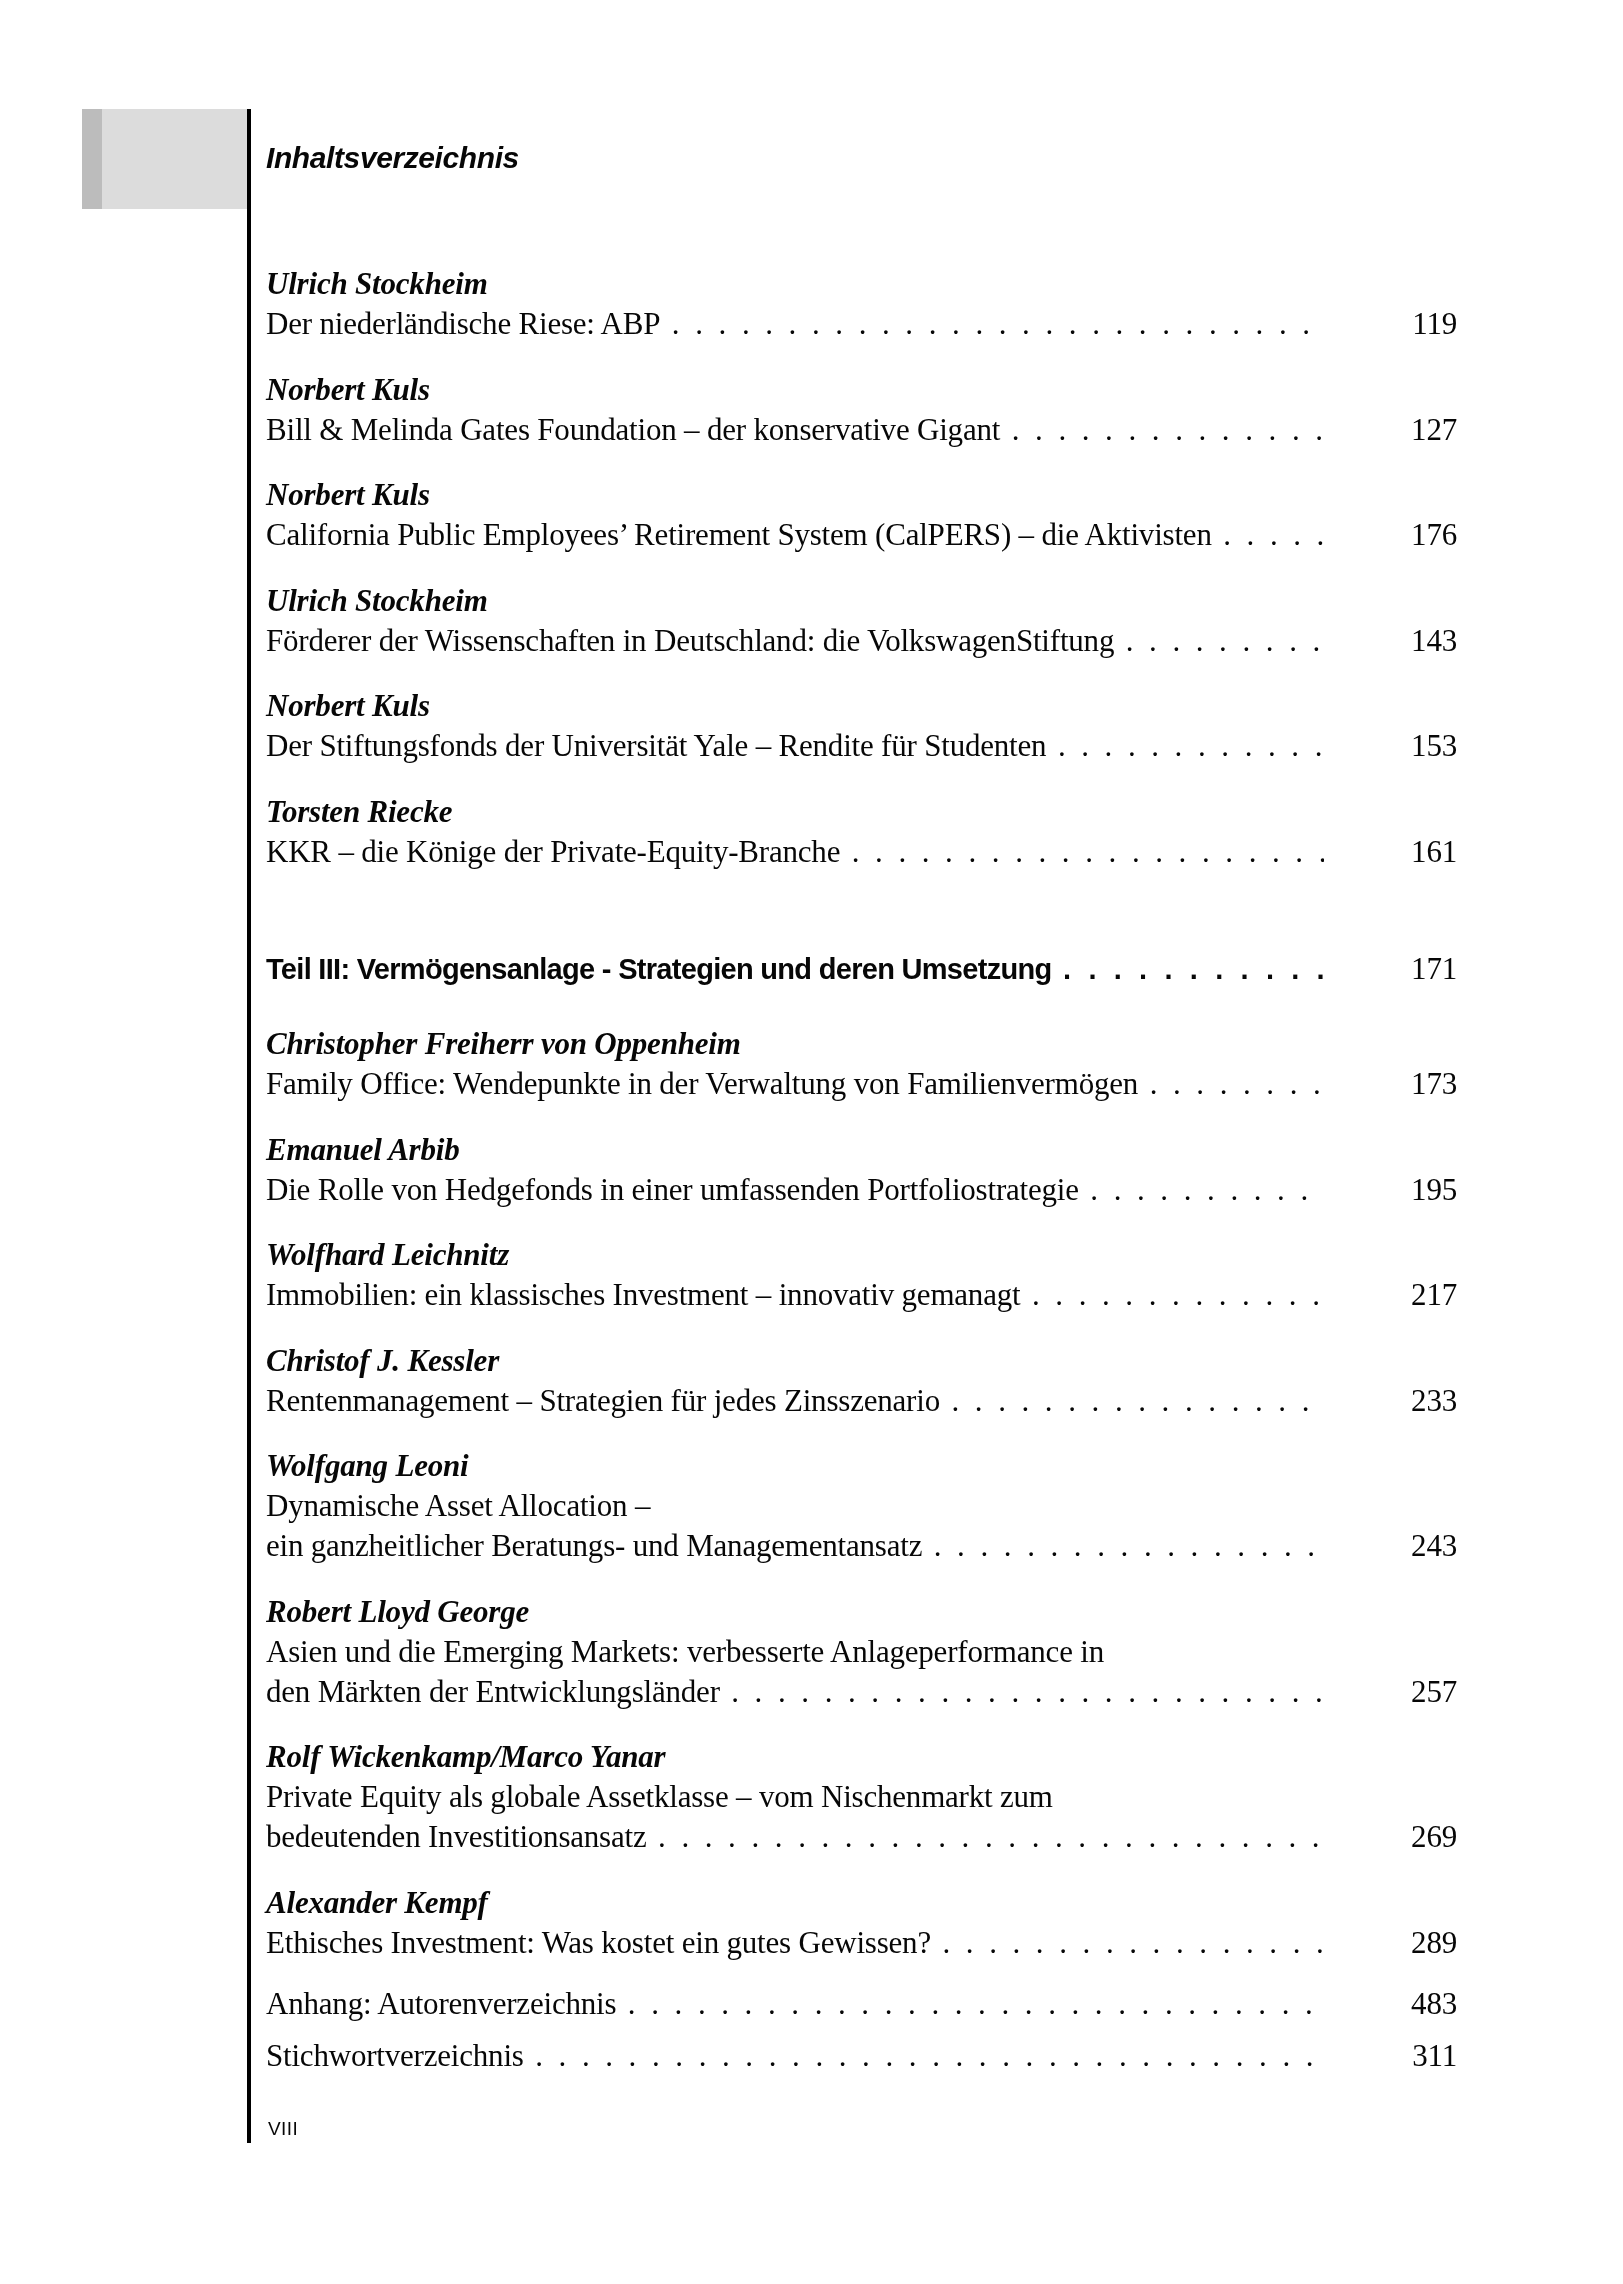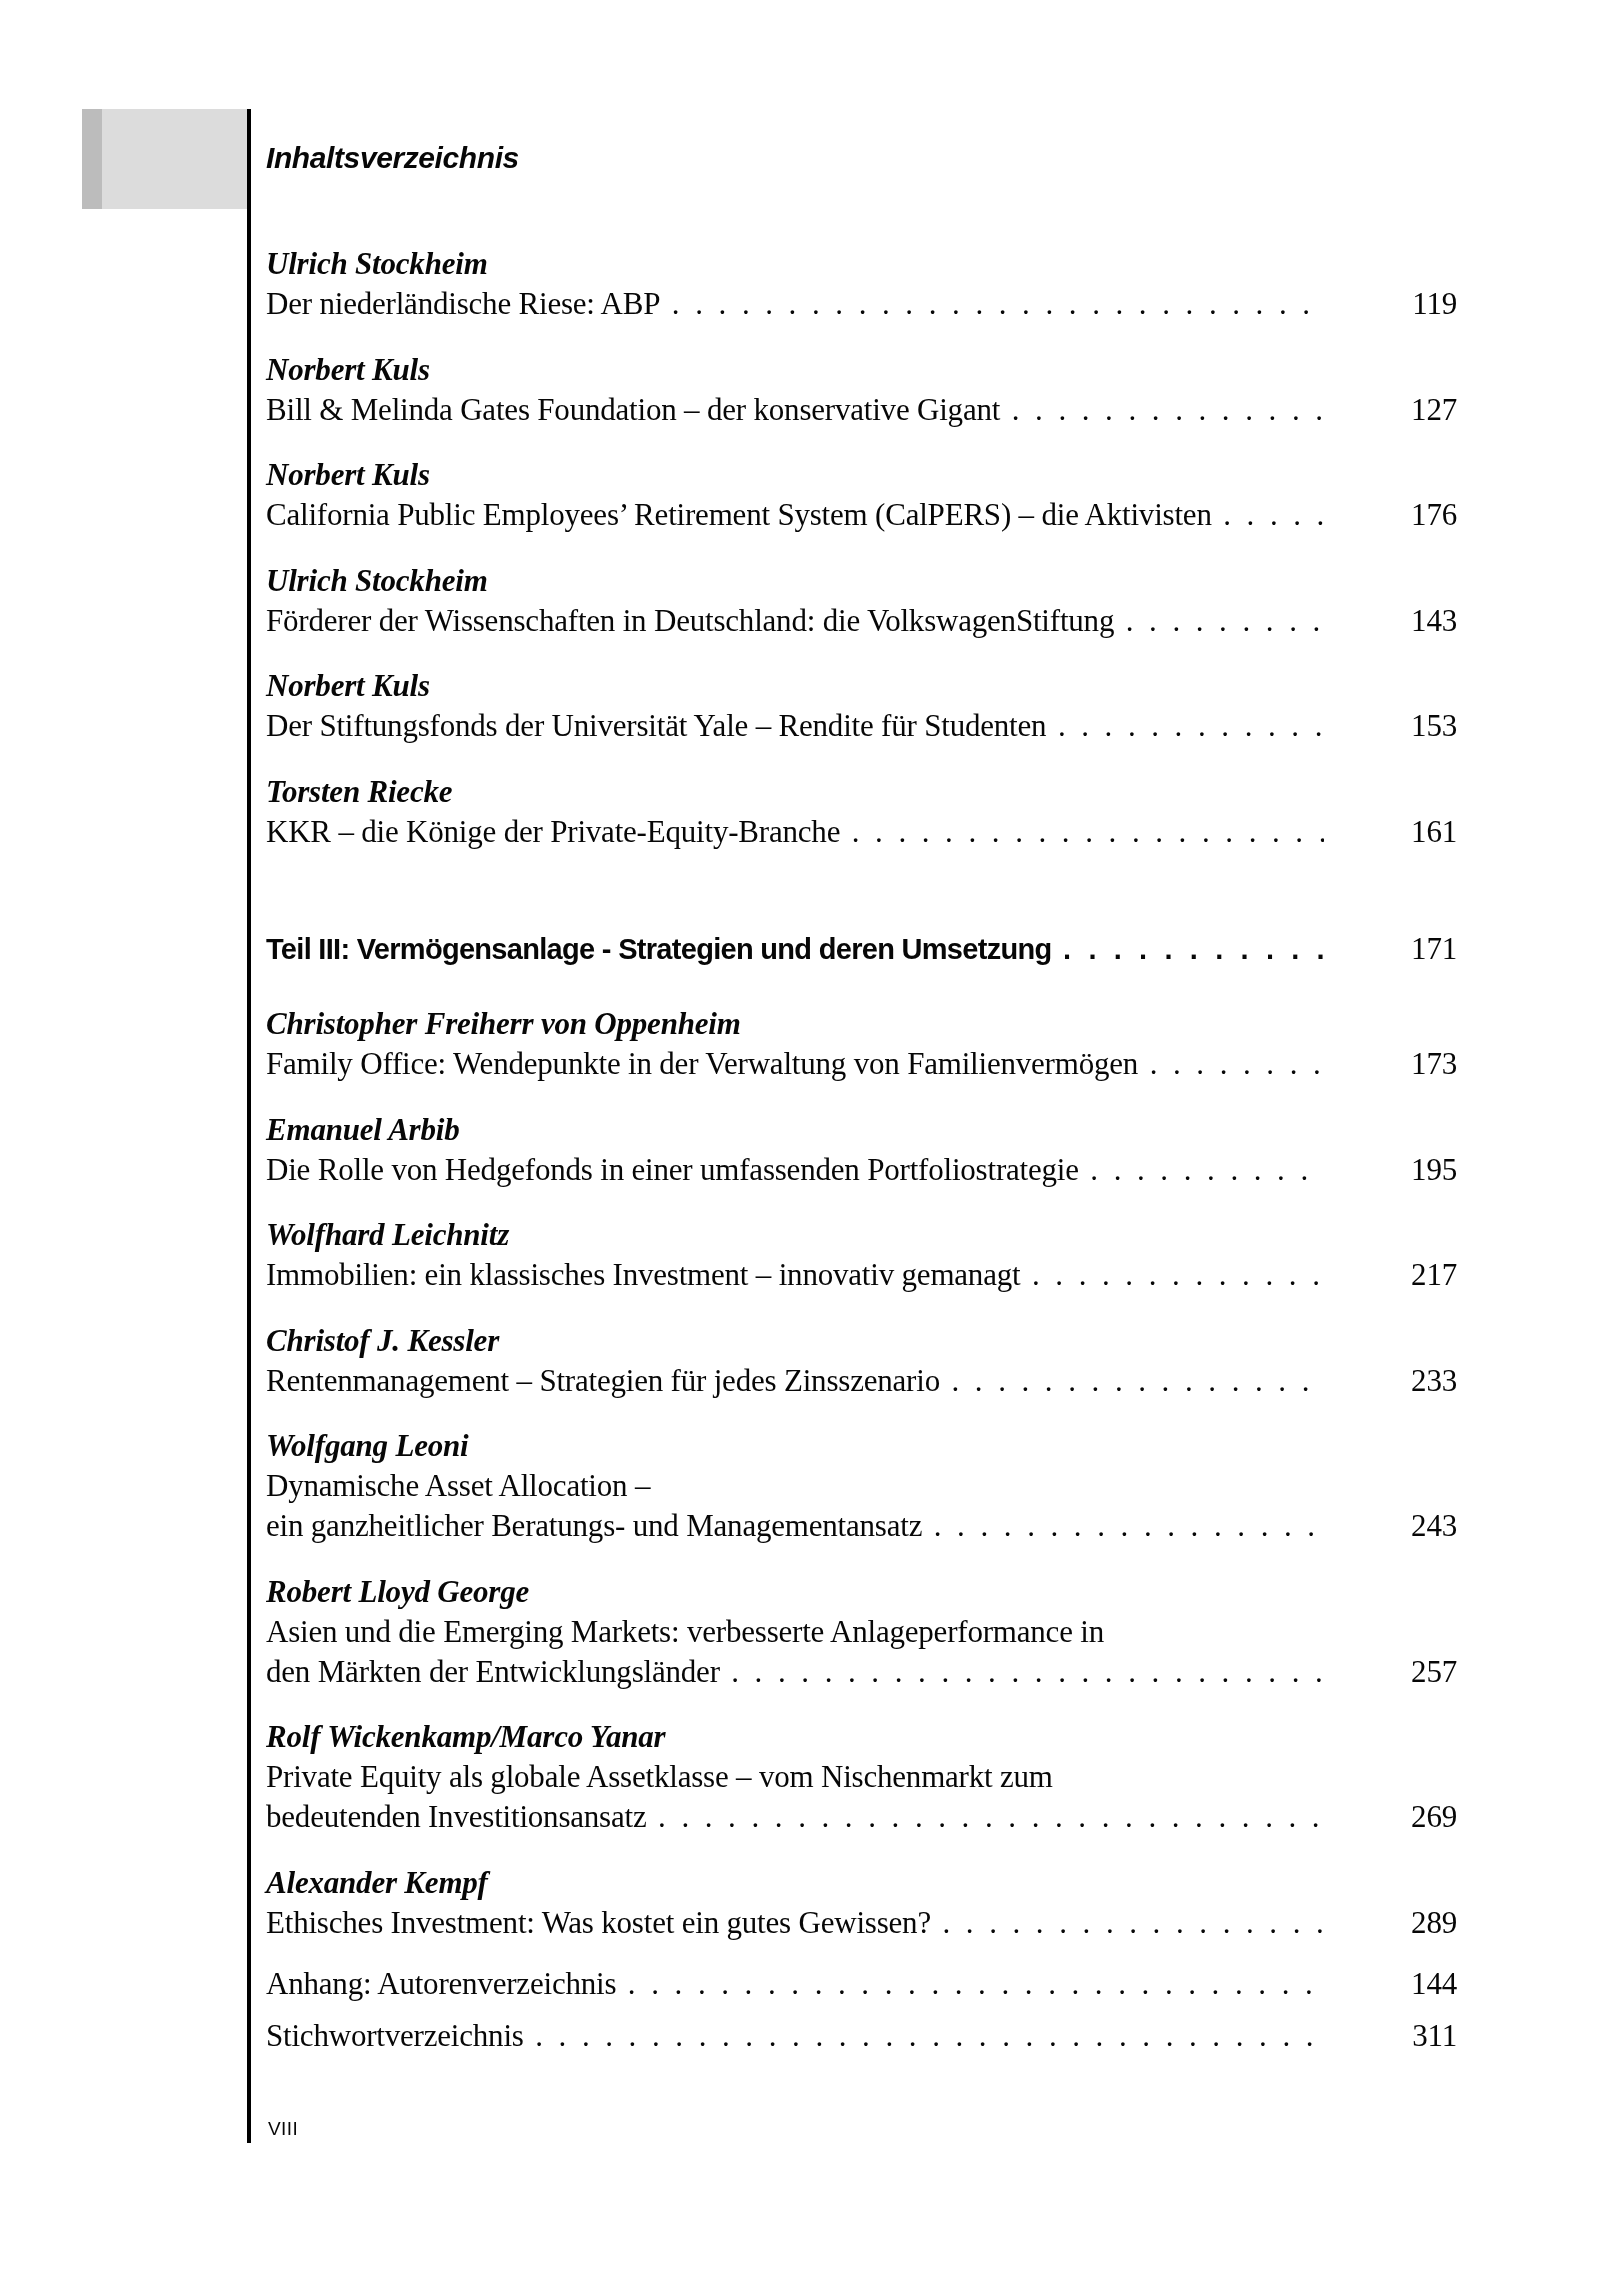--- a/index.html
+++ b/index.html
@@ -32,21 +32,21 @@
   .doc-header {
     position:absolute; left:266px; top:105px;
     font-family:"Liberation Sans", sans-serif;
     font-style:italic; font-weight:600;
     font-size:30px; line-height:33px;
     letter-spacing:-0.4px;
     margin-top:36px;
   }
   
   .toc {
-    position:absolute; left:266px; top:244px;
+    position:absolute; left:266px; top:264px;
     width:1191px;
     display:flex; flex-direction:column;
     font-size:31px; line-height:40px;
     letter-spacing:-0.2px;
   }
   .entry { margin-top:25.5px; }
   .entry:first-child { margin-top:0; }
   .author { font-weight:bold; font-style:italic; white-space:nowrap; }
   .t-line { white-space:nowrap; }
   .line { display:flex; align-items:baseline; }
@@ -233,21 +233,21 @@
         <span class="t">Ethisches Investment: Was kostet ein gutes Gewissen?</span>
         <span class="leader"></span>
         <span class="page">289</span>
       </div>
     </div>
 
     <div class="entry mt-anhang">
       <div class="line">
         <span class="t">Anhang: Autorenverzeichnis</span>
         <span class="leader"></span>
-        <span class="page">144</span>
+        <span class="page">483</span>
       </div>
     </div>
 
     <div class="entry mt-stich">
       <div class="line">
         <span class="t">Stichwortverzeichnis</span>
         <span class="leader"></span>
         <span class="page">311</span>
       </div>
     </div>

